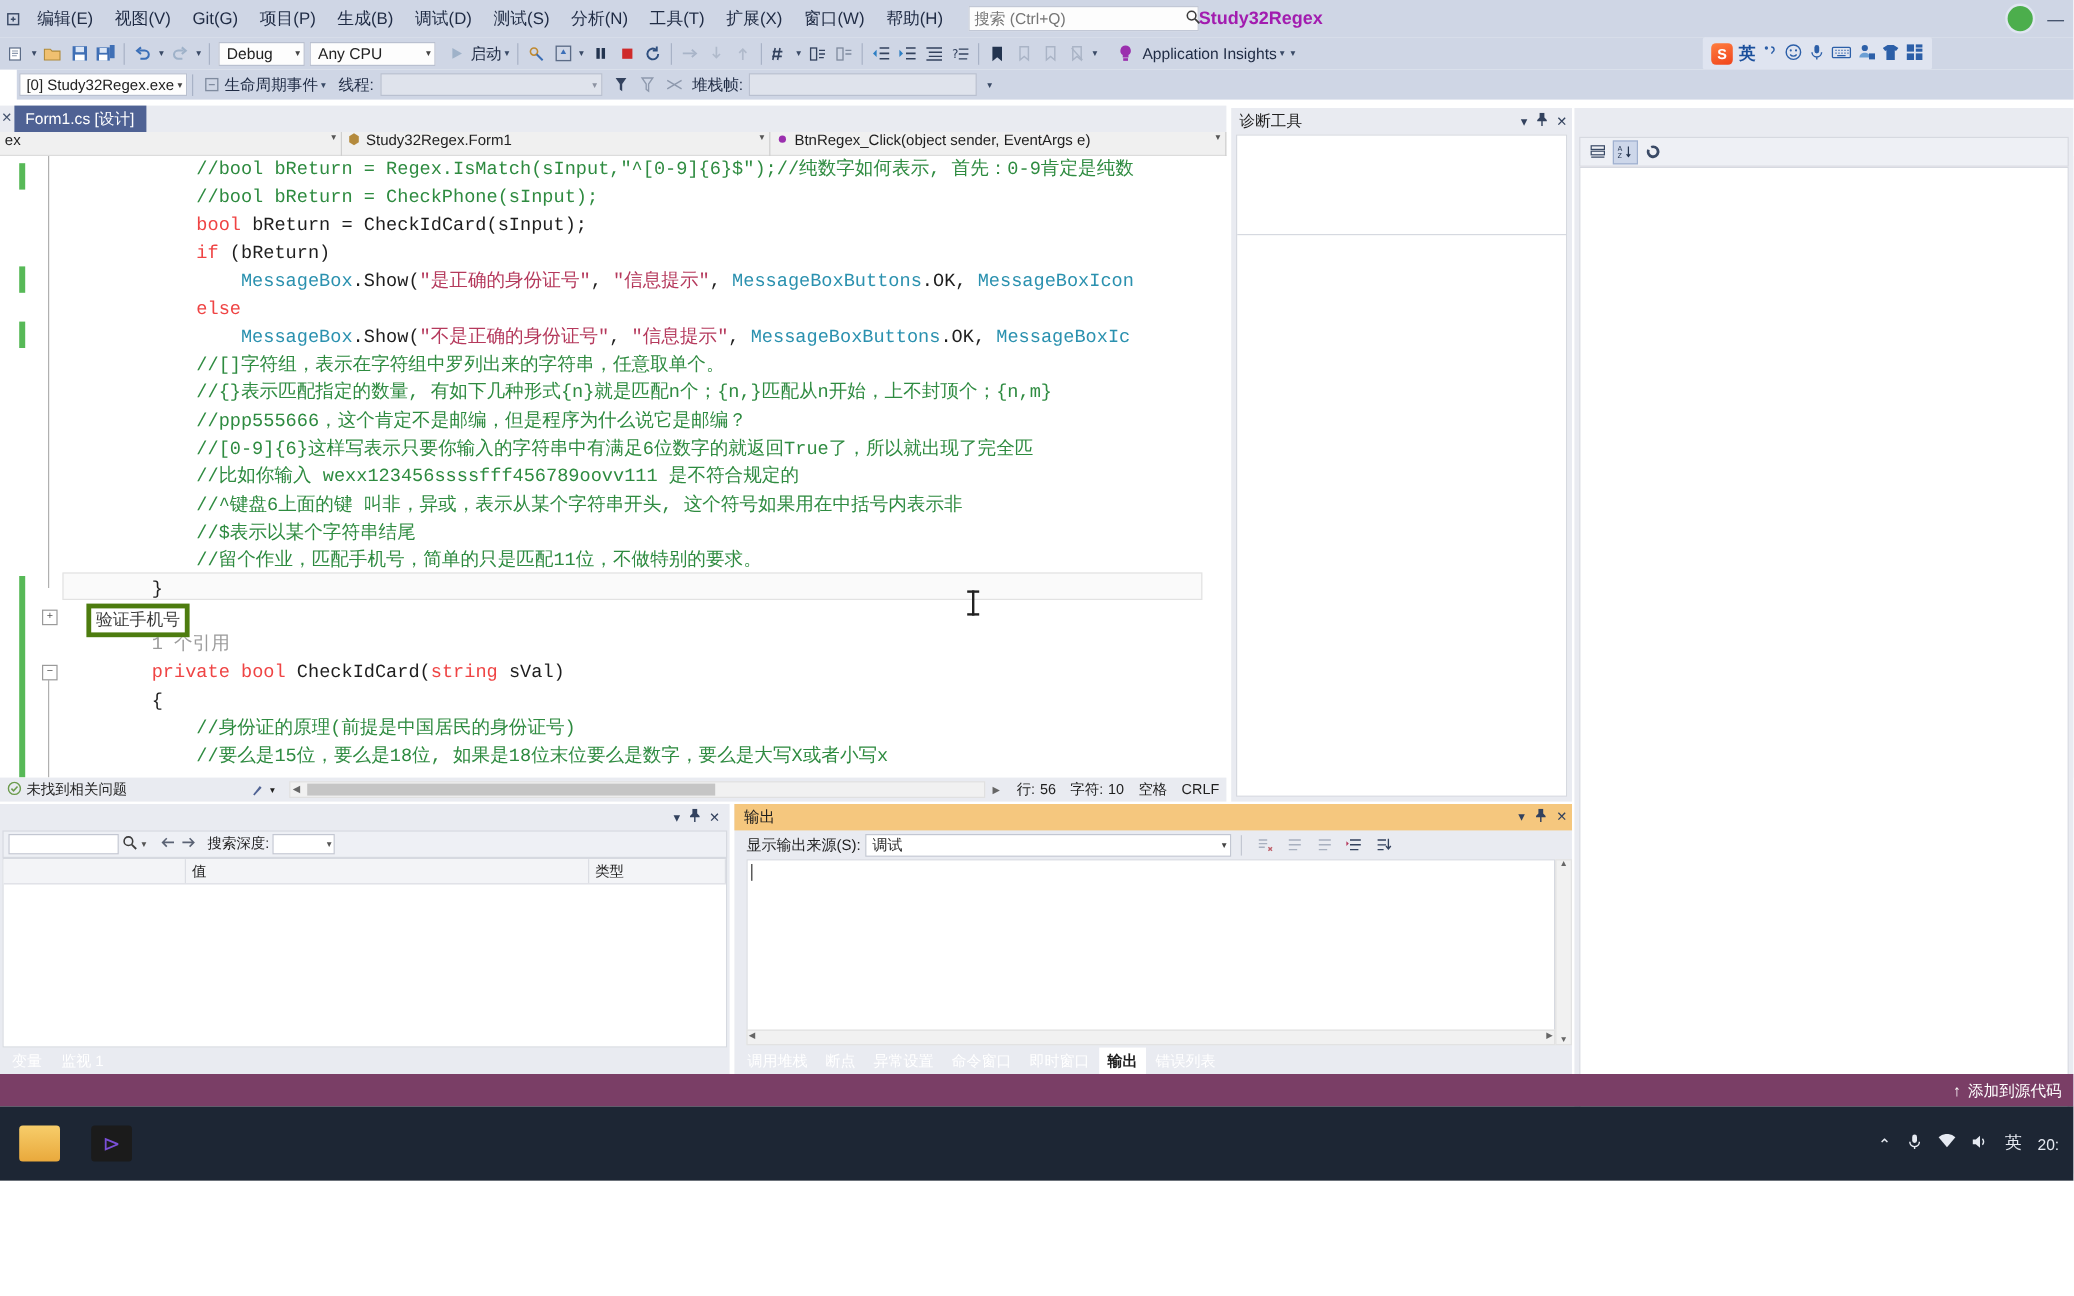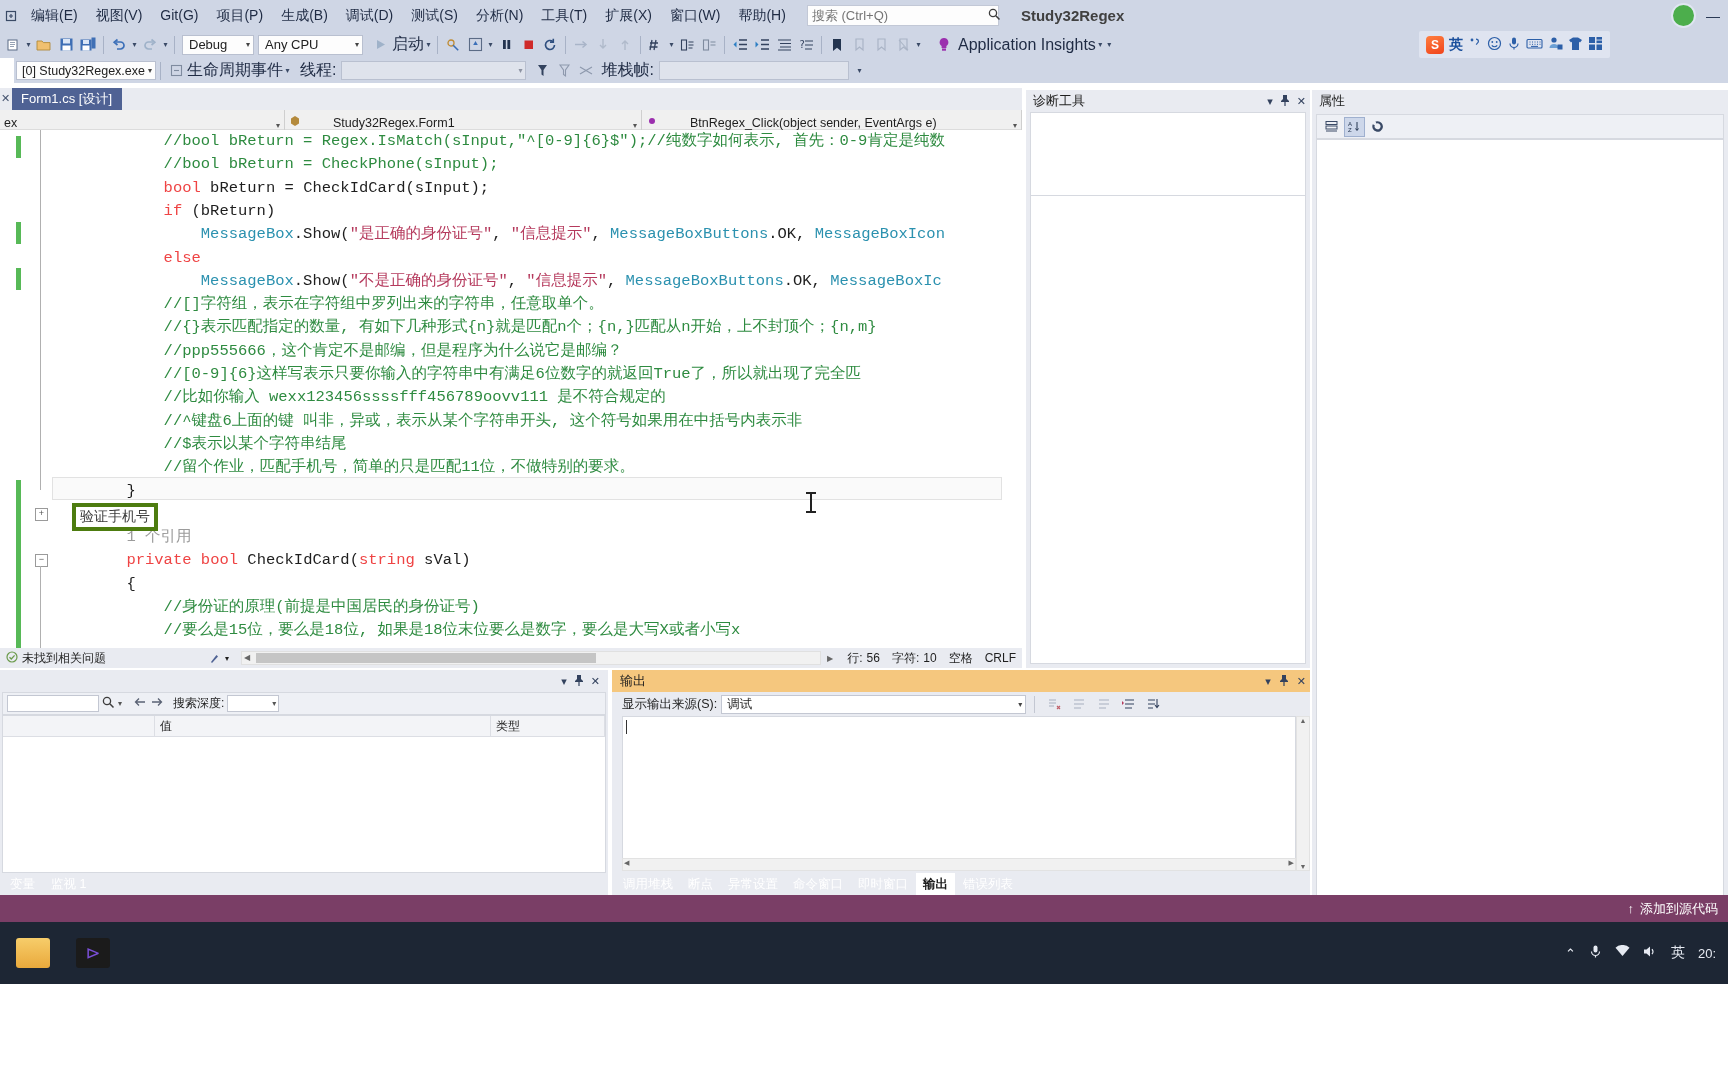--- a/index.html
+++ b/index.html
@@ -33,21 +33,21 @@
     border: 1px solid #c2c8d6; display: flex; align-items: center;
     padding: 0 4px; box-sizing: border-box;
   }
   .search-box input {
     border: none; outline: none; background: transparent; flex: 1;
     font-family: "Liberation Sans", sans-serif; font-size: 13px; color: #5a5a5a;
     padding: 0;
   }
   .search-mag { color: #4a4a4a; font-size: 13px; }
   .proj-title {
-    margin-left: 22px; font-size: 15px; font-weight: bold; color: #404040;
+    font-size: 15px; font-weight: bold; color: #a21caf;
     white-space: nowrap;
   }
   .menubar-right {
     margin-left: auto; display:flex; align-items:center; gap:8px; padding-right: 6px;
   }
   .avatar-circle {
     width: 21px; height: 21px; border-radius: 50%;
     background: #4cae4c; color:#fff; font-size:10px;
     display:flex; align-items:center; justify-content:center;
     border: 2px solid #e0e6f2;
@@ -66,21 +66,21 @@
   }
   .tb-btn svg { display:block; }
   .tb-sep { width:1px; height:18px; background:#a8b2c6; margin:0 4px; }
   .tb-caret { font-size: 8px; color:#3a4a66; width:9px; text-align:center;}
   .tb-combo {
     height: 20px; background: #fdfdfd; border: 1px solid #b9c0d0;
     display:flex; align-items:center; justify-content: space-between;
     padding: 0 3px 0 6px; font-size: 13px; color:#222; box-sizing:border-box;
   }
   .tb-combo .cb-arrow { font-size:8px; color:#444; margin-left:6px;}
-  .tb-label { font-size:16px; color:#1f2b44; white-space:nowrap; }
+  .tb-label { font-size:13px; color:#1f2b44; white-space:nowrap; }
 
   
   .toolbar2 {
     position:absolute; left:14px; top:58px; width:1728px; height:25px;
     background:#cfd6e5; display:flex; align-items:center; padding-left:2px;
     box-sizing:border-box;
   }
   .tb2-combo {
     height:19px; background:#fdfdfd; border:1px solid #b9c0d0;
     display:flex; align-items:center; justify-content:space-between;
@@ -117,23 +117,23 @@
     position:absolute; left:1px; top:4px; font-size:11px; color:#45536f;
   }
 
   
   .navbar {
     position:absolute; left:0; top:110px; width:1022px; height:20px;
     background:#f0f0f0; display:flex; align-items:center;
     border-bottom:1px solid #dcdcdc; box-sizing:border-box;
   }
   .nav-cell {
-    height:20px; display:flex; align-items:flex-end; font-size:12.5px;
+    height:20px; display:flex; align-items:flex-start; font-size:12.5px;
     color:#1e1e1e; box-sizing:border-box; padding:0 4px;
-    border-right:1px solid #cfcfcf; overflow:hidden; white-space:nowrap;gap:28px;
+    border-right:1px solid #cfcfcf; overflow:hidden; white-space:nowrap;
   }
   .nav-cell .nav-arrow { margin-left:auto; font-size:8px; color:#555; padding-left:6px;}
 
   
   .editor {
     position:absolute; left:0; top:130px; width:1022px; height:518px;
     background:#ffffff; overflow:hidden;
   }
   .glyph-margin {
     position:absolute; left:0; top:0; width:52px; height:100%;
@@ -779,23 +779,20 @@
         </span>
         <span>✕</span>
       </span>
     </div>
     <div class="diag-body">
       <div class="diag-split"></div>
     </div>
   </div>
 
   <div class="props-pane">
-    <div class="pane-header">
-      <span>属性</span>
-    </div>
     <div class="props-toolbar">
       <span class="pt-btn">
         <svg width="13" height="13" viewBox="0 0 13 13">
             <rect x="1" y="1.5" width="11" height="3" fill="none" stroke="#3a4a66" stroke-width="1"></rect>
             <rect x="1" y="6" width="11" height="3" fill="none" stroke="#3a4a66" stroke-width="1"></rect>
             <path d="M1 11h11" stroke="#3a4a66" stroke-width="1"></path>
           </svg>
       </span>
       <span class="pt-btn active">
         <svg width="13" height="13" viewBox="0 0 13 13">

